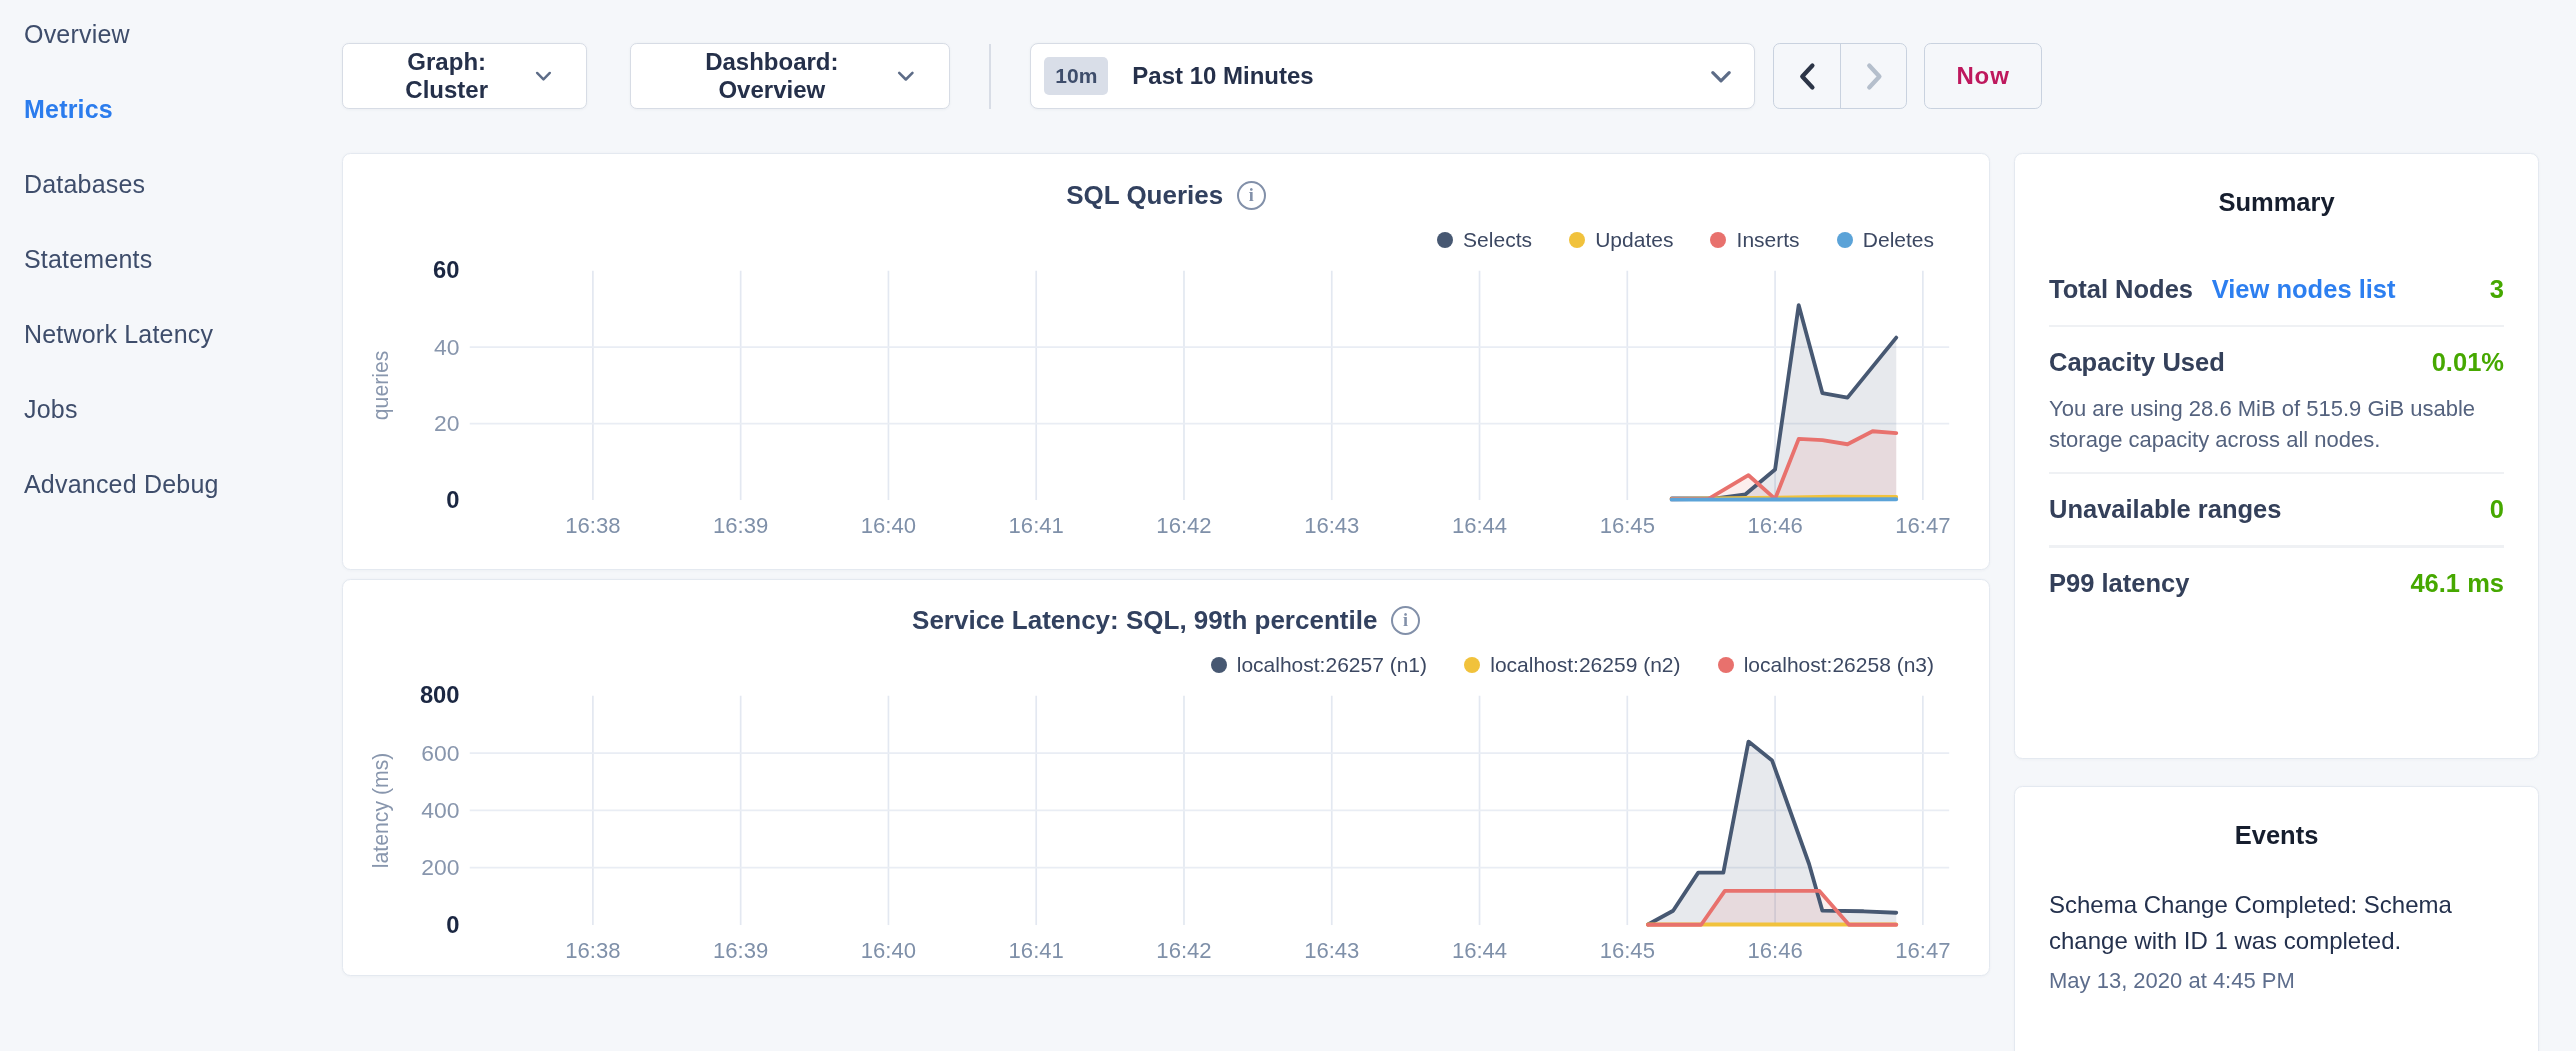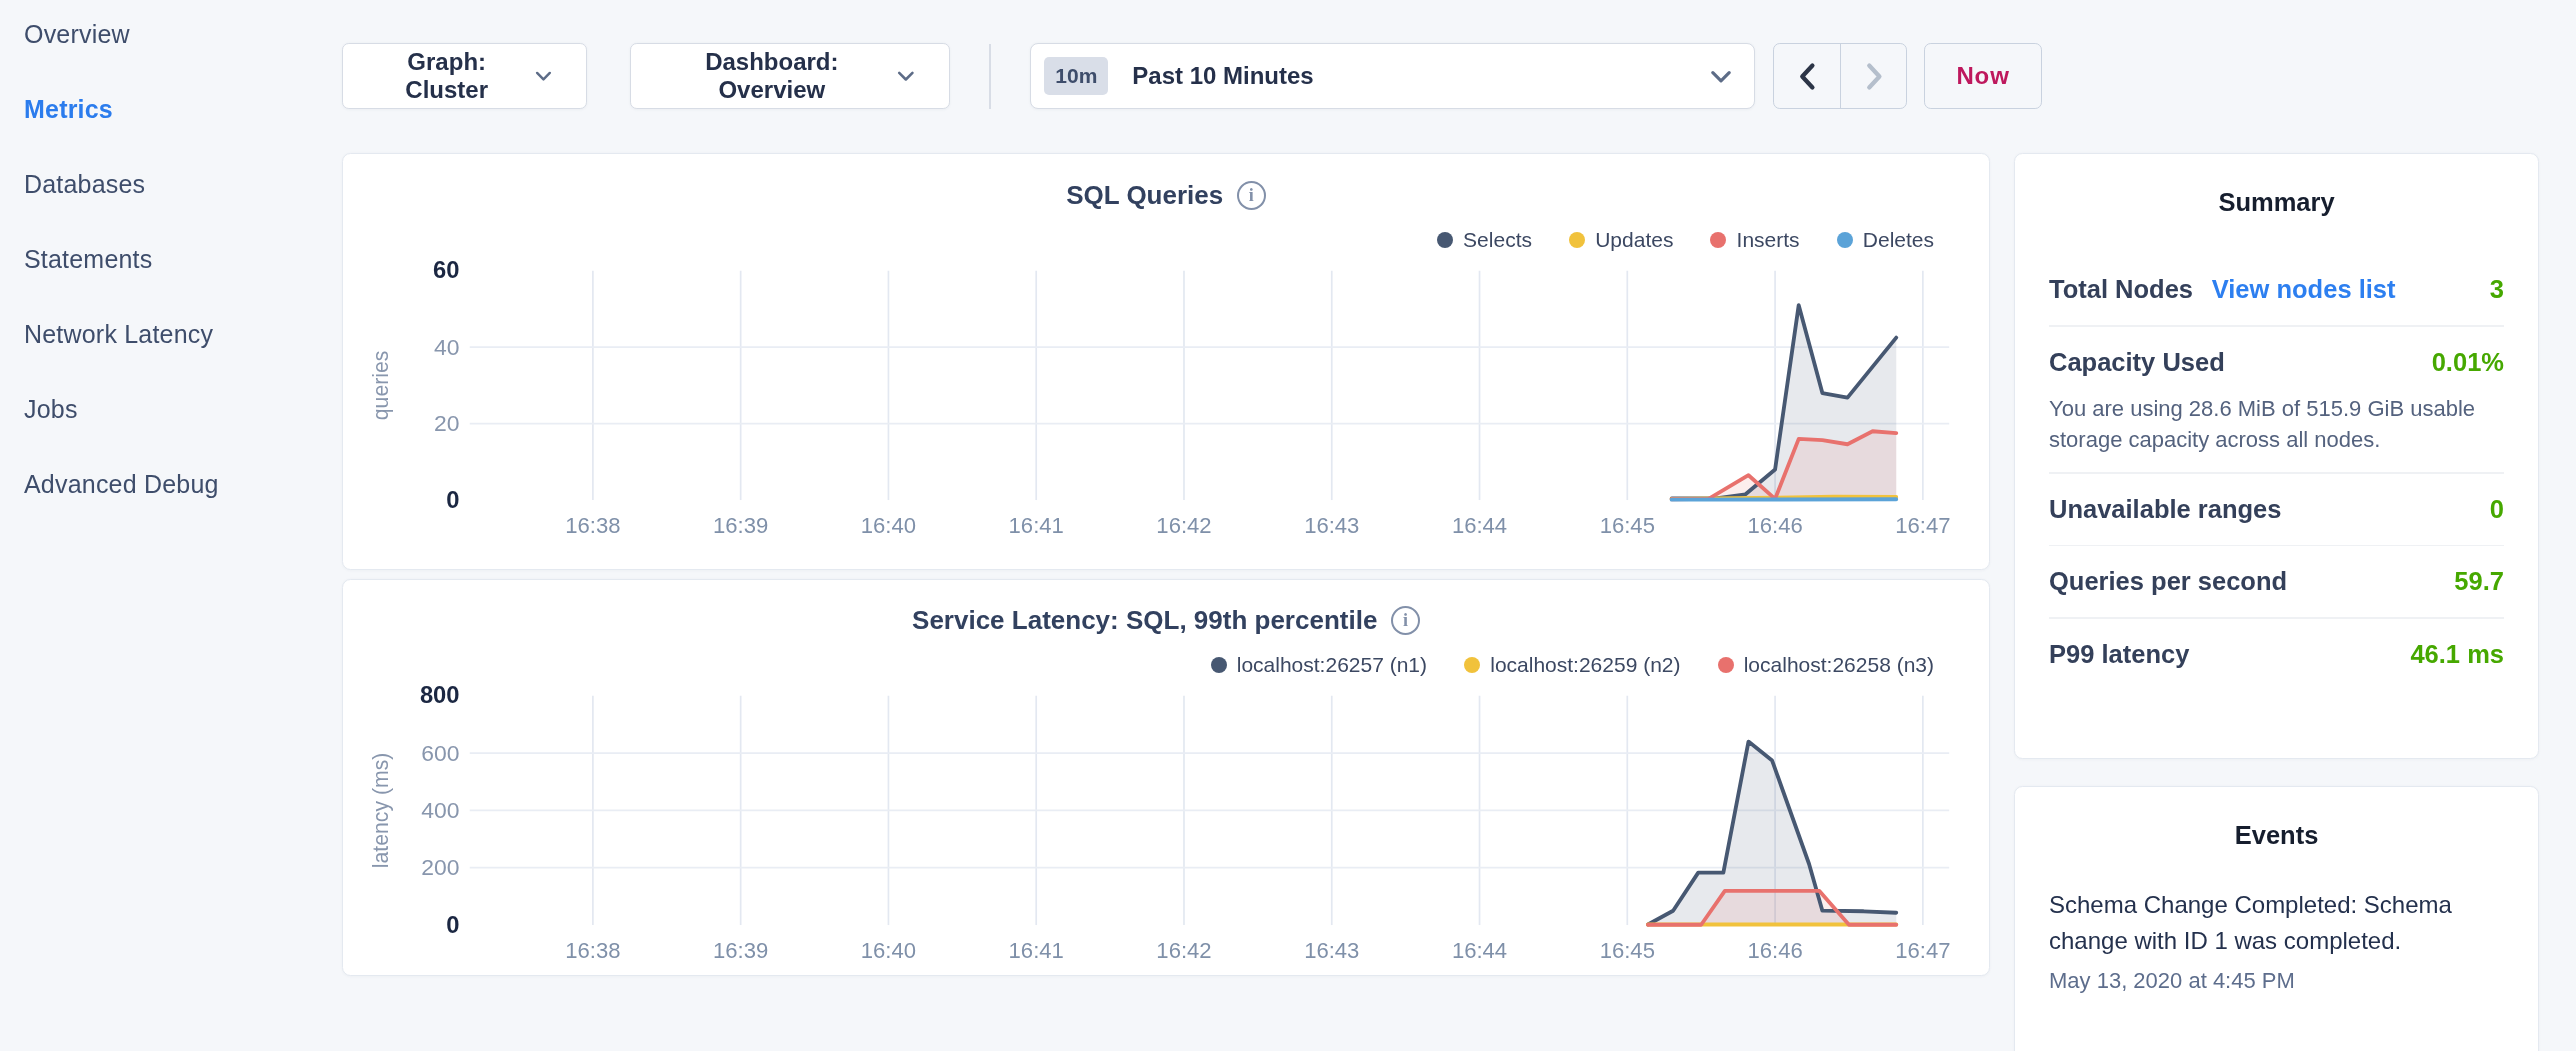--- a/index.html
+++ b/index.html
@@ -310,24 +310,20 @@
           </div>
           <div class="sdesc">You are using 28.6 MiB of 515.9 GiB usable storage capacity across all nodes.</div>
           <div class="sdivider"></div>
 
           <div class="srow">
             <span class="slabel">Unavailable ranges</span>
             <span class="svalue">0</span>
           </div>
           <div class="sdivider"></div>
 
-          <div class="srow">
-            <span class="slabel">Queries per second</span>
-            <span class="svalue">59.7</span>
-          </div>
           <div class="sdivider"></div>
 
           <div class="srow">
             <span class="slabel">P99 latency</span>
             <span class="svalue">46.1 ms</span>
           </div>
         </section>
 
         <section class="card events-card">
           <div class="panel-title">Events</div>

